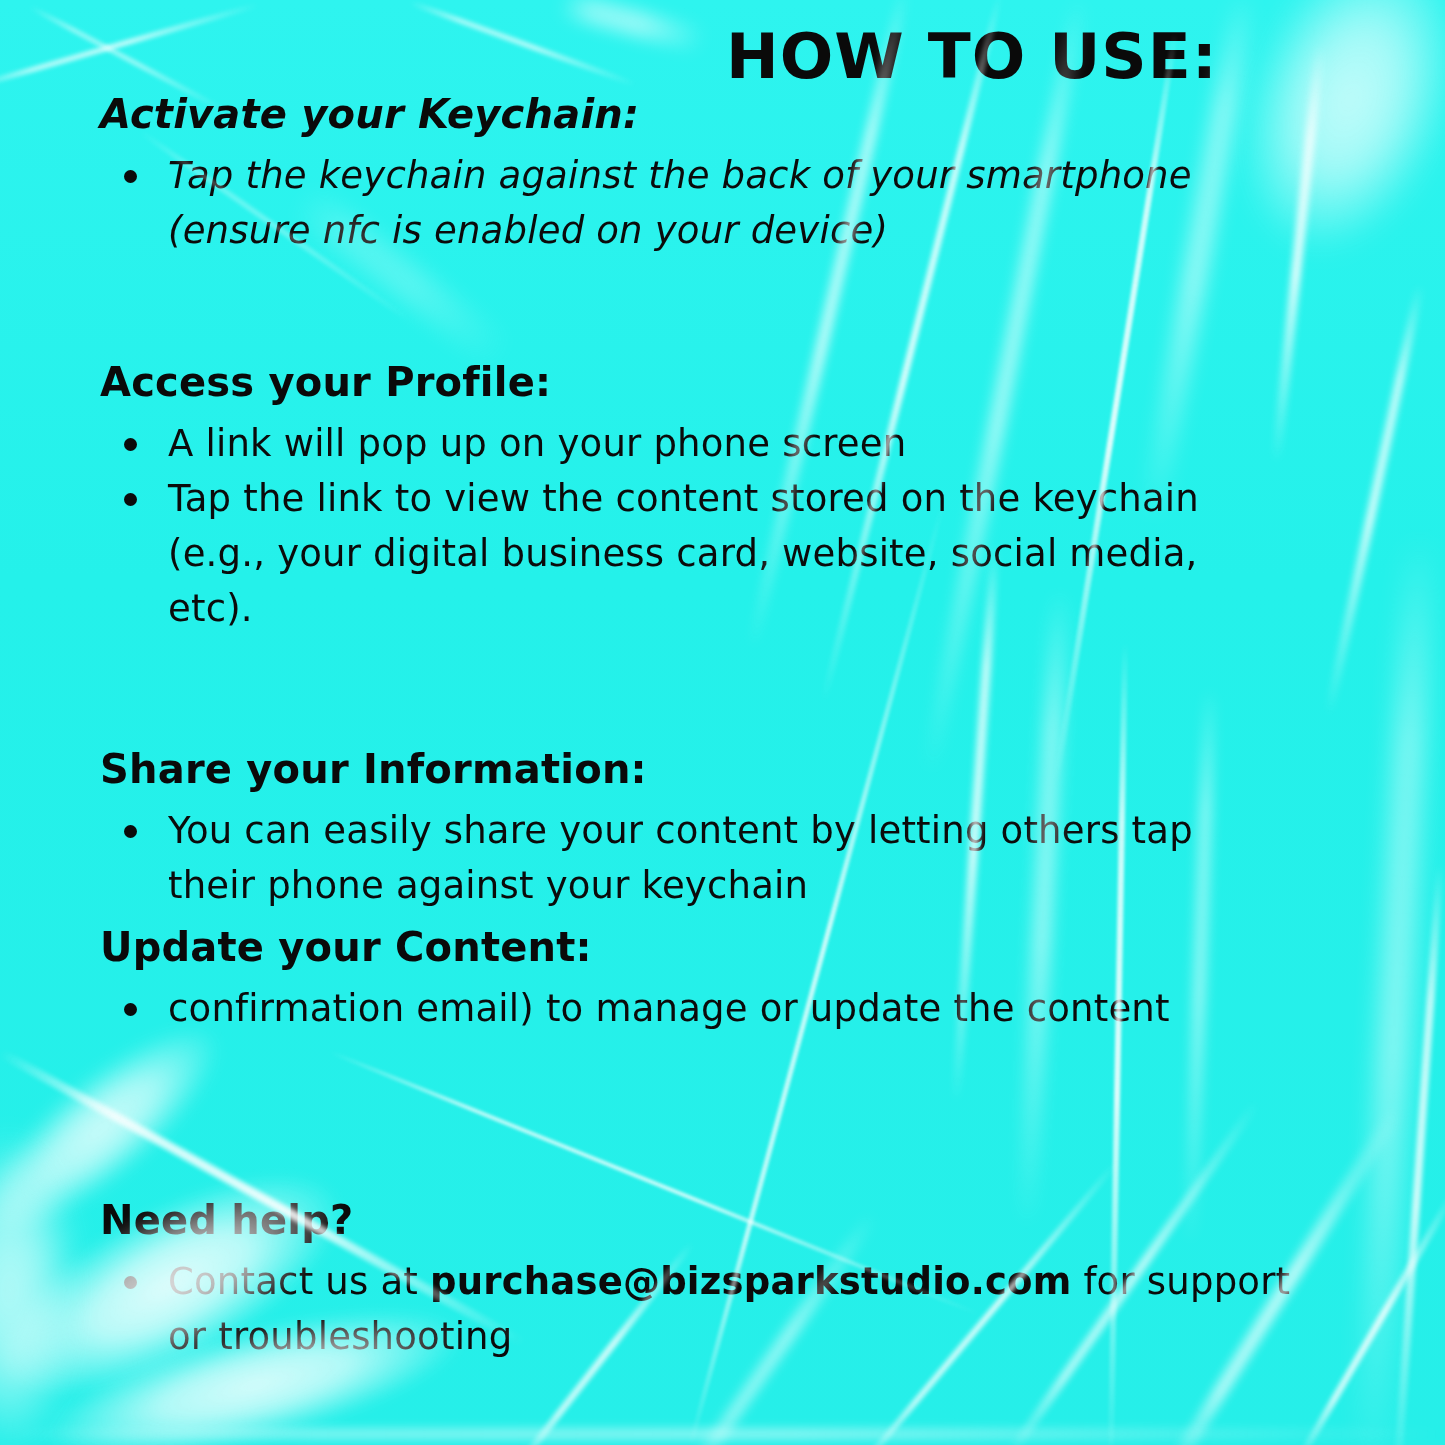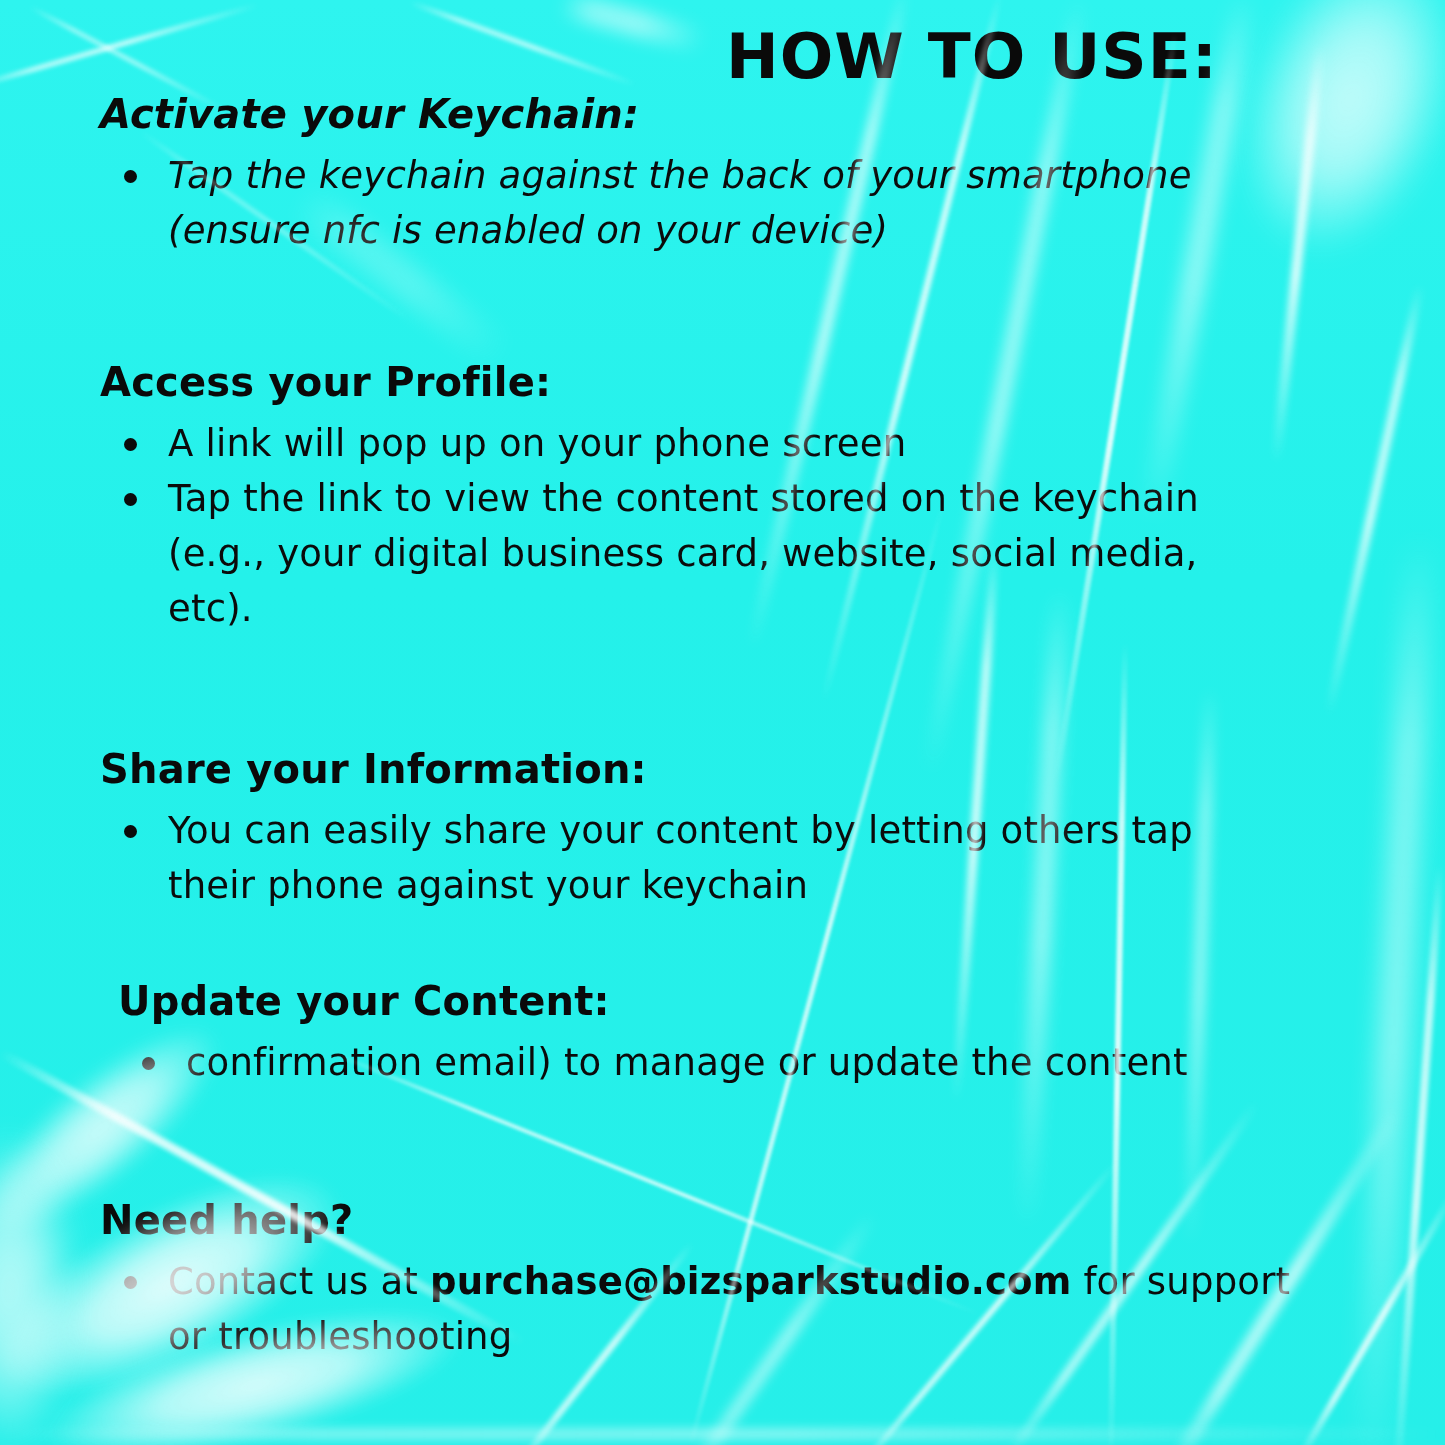--- a/index.html
+++ b/index.html
@@ -87,21 +87,21 @@
       <h2>Share your Information:</h2>
       <ul>
         <li>
           <span class="dot"></span>
           <div class="bline">You can easily share your content by letting others tap</div>
           <div class="bline">their phone against your keychain</div>
         </li>
       </ul>
     </div>
 
-    <div class="section" style="top:974px;margin-left:18px;">
+    <div class="section" style="top:920px;">
       <h2>Update your Content:</h2>
       <ul>
         <li>
           <span class="dot"></span>
           <div class="bline">confirmation email) to manage or update the content</div>
         </li>
       </ul>
     </div>
 
     <div class="section" style="top:1193px;">

